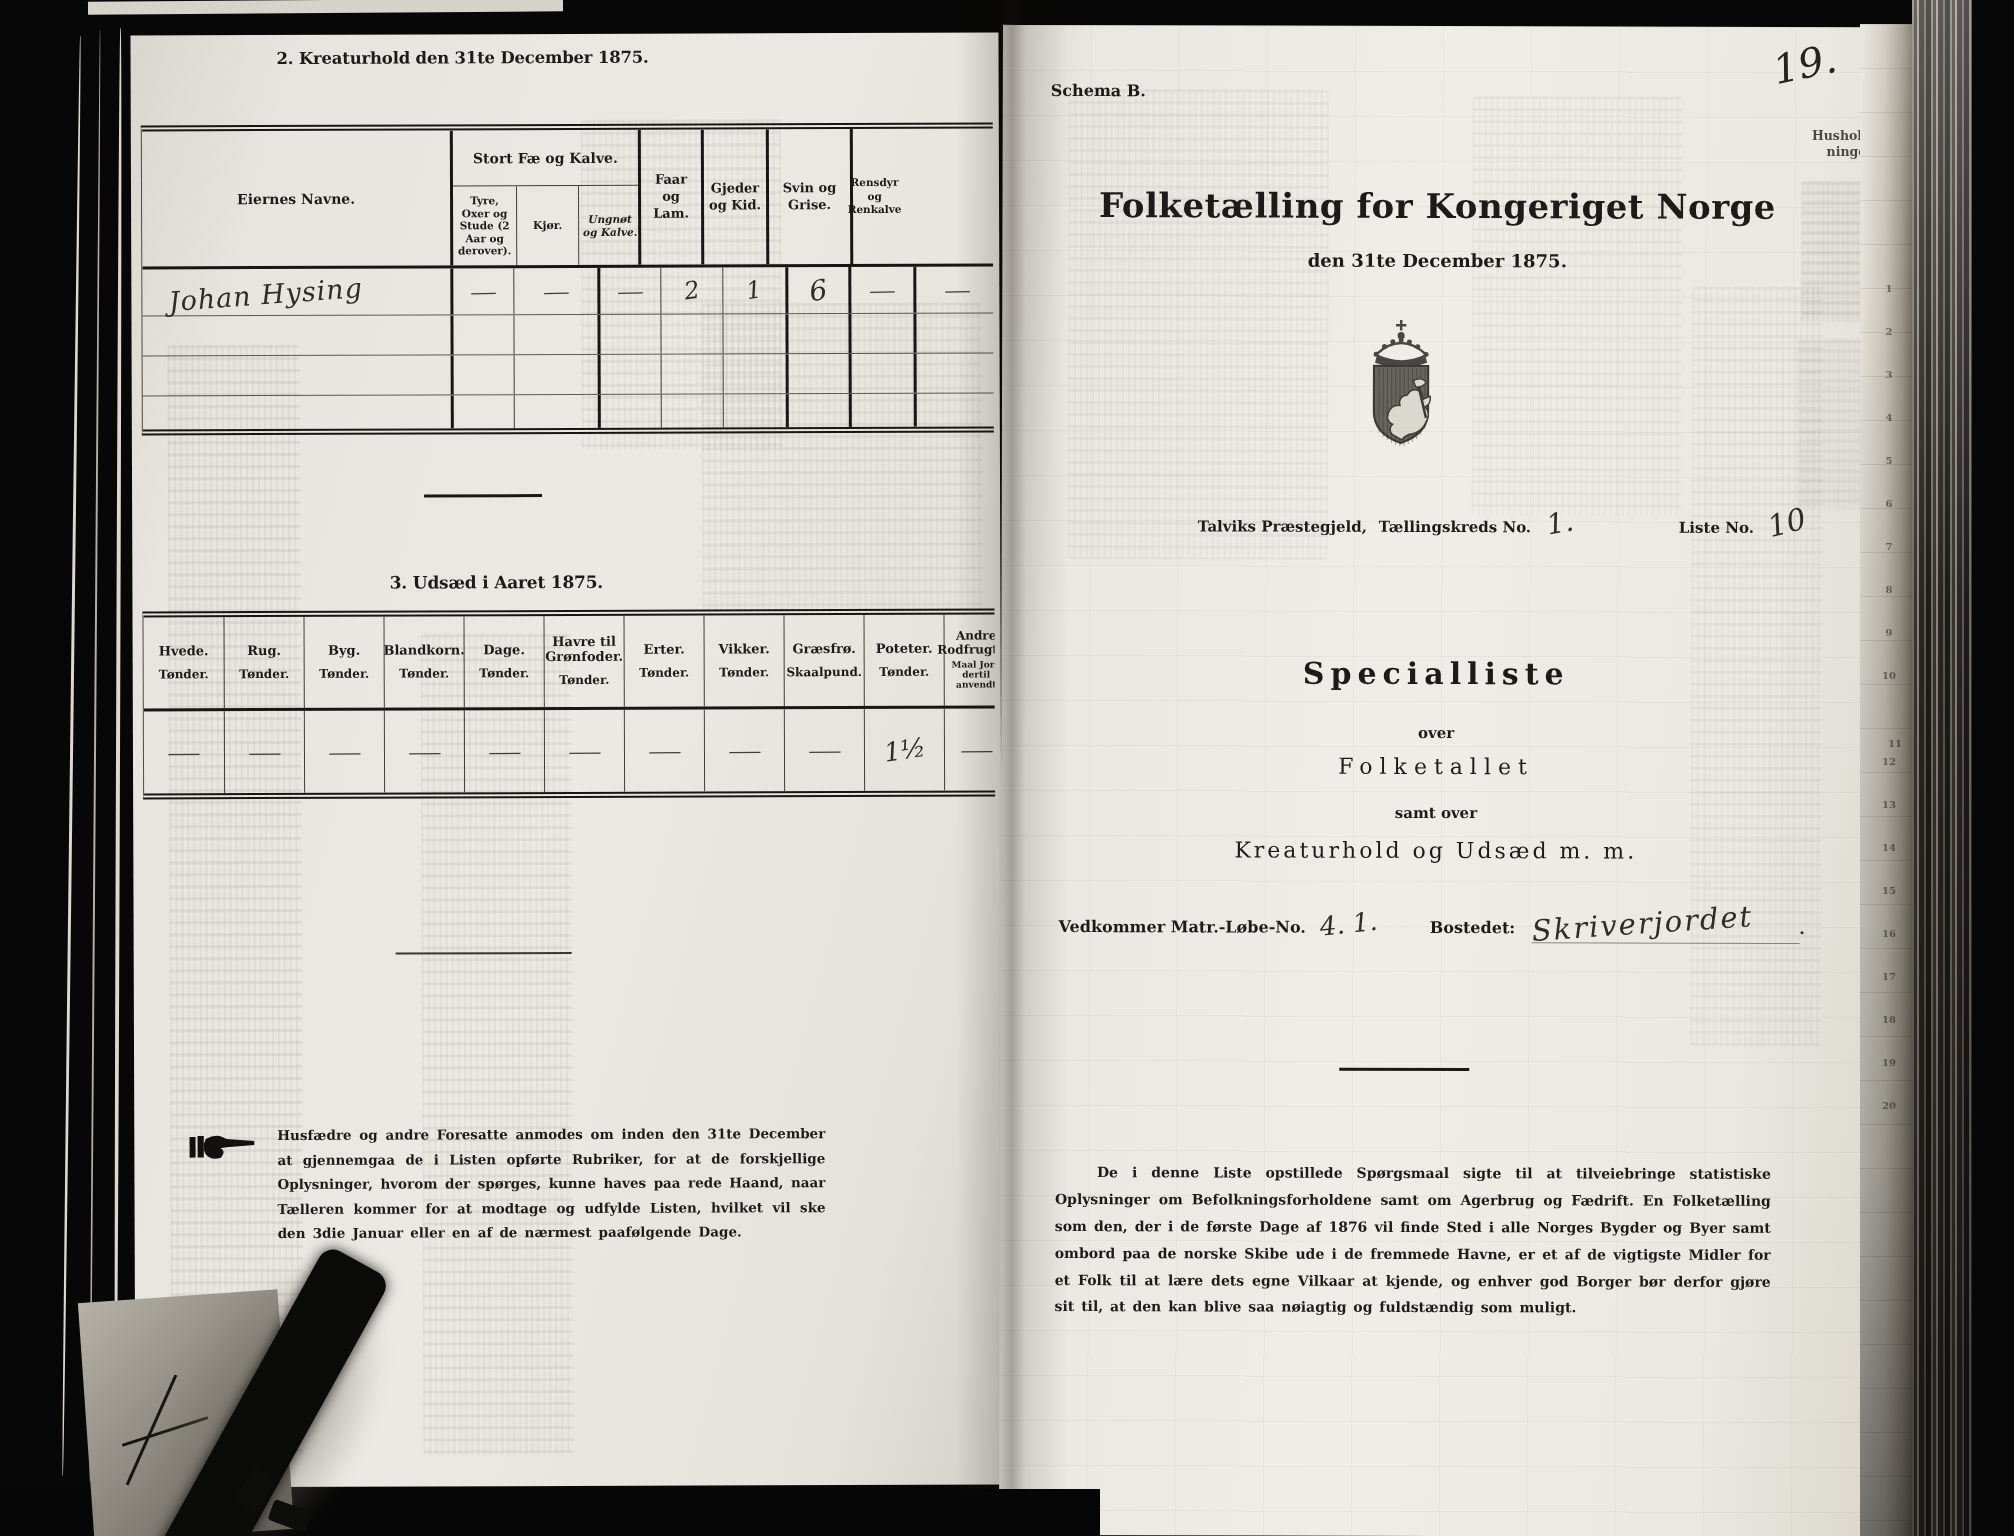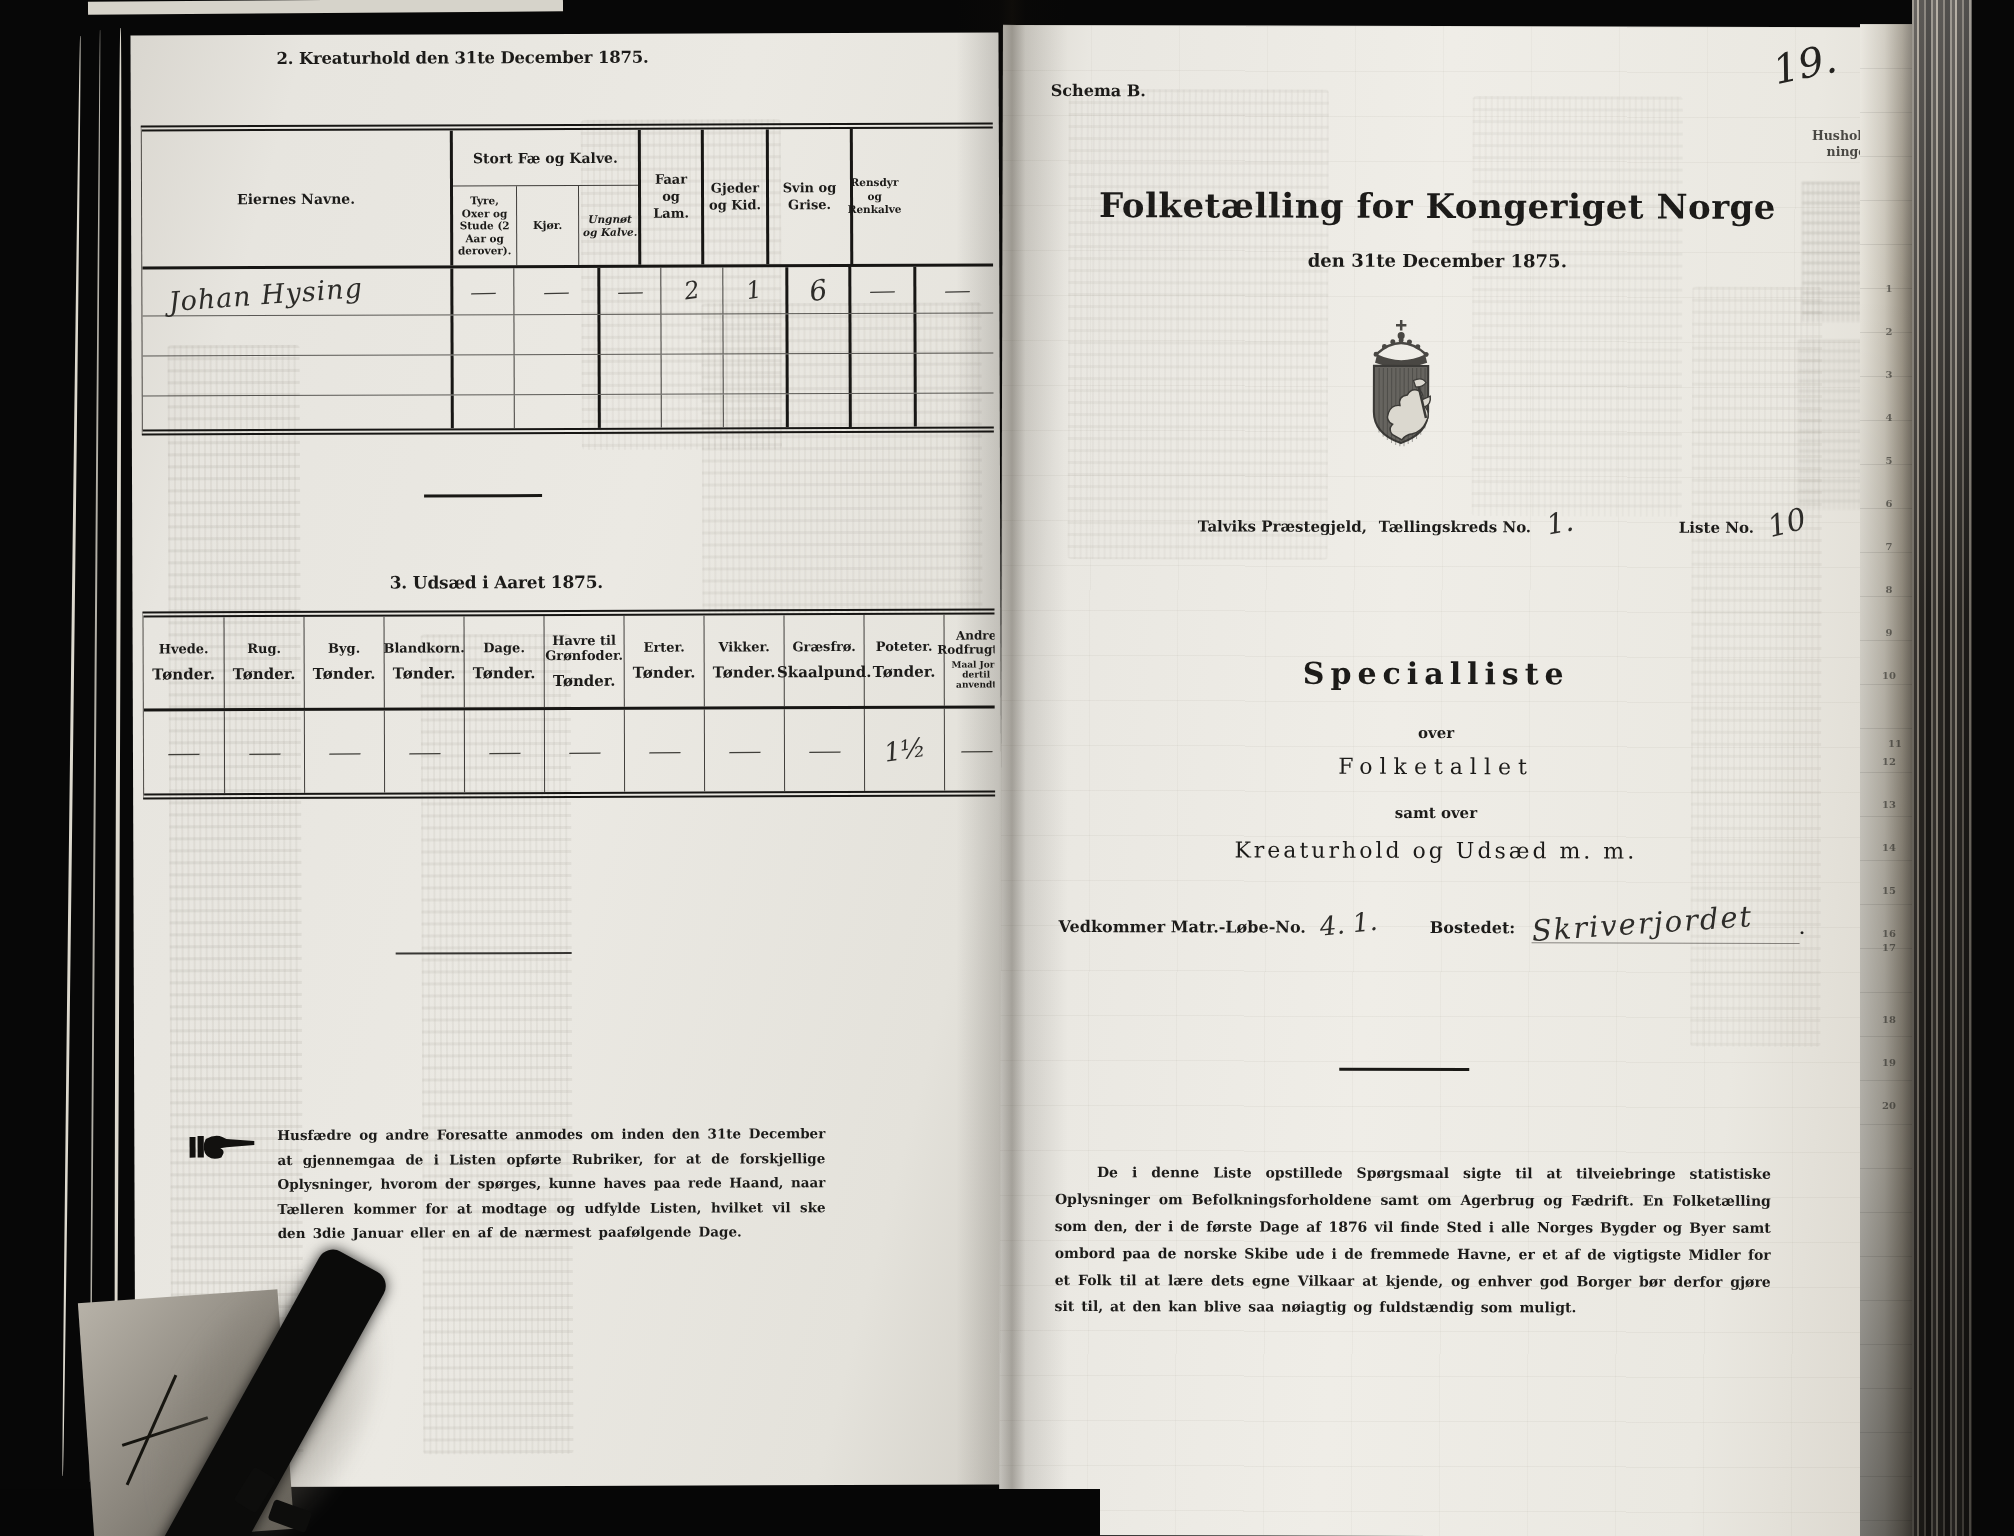--- a/index.html
+++ b/index.html
@@ -50,21 +50,21 @@
   .w308{width:308px}.w63{width:63px}.w64{width:84px}.w62{width:62px}.w65{width:65px}.w46{width:46px}
 
   
   .t3{position:absolute;left:10px;top:576px;width:852px;box-sizing:border-box;
       border-top:6px double #171614;border-bottom:6px double #171614;border-left:1px solid rgba(40,38,34,.8);overflow:hidden;}
   .t3 *{box-sizing:border-box;}
   .t3-head{display:flex;height:94px;border-bottom:3px solid #171614;}
   .t3-col{flex:none;width:80px;display:flex;flex-direction:column;align-items:center;justify-content:center;
       text-align:center;padding:2px 3px;}
   .t3-col .lbl{font-size:13px;font-weight:bold;line-height:1.15;}
-  .t3-col .unit{font-size:15px;font-weight:bold;margin-top:9px;line-height:1.1;}
+  .t3-col .unit{font-size:12px;font-weight:bold;margin-top:9px;line-height:1.1;}
   .t3-col.last{width:64px;}
   .t3-col.last .lbl{font-size:12px;}
   .t3-col.last .unit{font-size:9px;margin-top:4px;}
   .t3-row{display:flex;height:82px;}
   .t3-cell{flex:none;width:80px;display:flex;align-items:center;justify-content:center;}
   .t3-cell.last{width:64px;}
 
   
   .hw{font-family:"DejaVu Serif", serif;font-style:italic;color:#2d2c29;display:inline-block;}
   .hw-name{font-size:27px;letter-spacing:1px;transform:rotate(-4deg) translateY(2px);}
@@ -426,21 +426,21 @@
       <span class="edge-num" style="top: 541px;">7</span>
       <span class="edge-num" style="top: 584px;">8</span>
       <span class="edge-num" style="top: 627px;">9</span>
       <span class="edge-num" style="top: 670px;">10</span>
       <span class="edge-num" style="top: 738px; text-align: right;">11</span>
       <span class="edge-num" style="top: 756px;">12</span>
       <span class="edge-num" style="top: 799px;">13</span>
       <span class="edge-num" style="top: 842px;">14</span>
       <span class="edge-num" style="top: 885px;">15</span>
       <span class="edge-num" style="top: 928px;">16</span>
-      <span class="edge-num" style="top: 942px;">17</span>
+      <span class="edge-num" style="top: 971px;">17</span>
       <span class="edge-num" style="top: 1014px;">18</span>
       <span class="edge-num" style="top: 1057px;">19</span>
       <span class="edge-num" style="top: 1100px;">20</span>
     </div>
 
   <div class="bottom-strip"></div>
   <div class="corner-patch"></div>
   <div class="corner-crack" style="left:150px;top:1370px;width:3px;height:120px;transform:rotate(24deg);"></div>
   <div class="corner-crack" style="left:120px;top:1430px;width:90px;height:3px;transform:rotate(-18deg);"></div>
   <div class="strap-shadow"></div>

